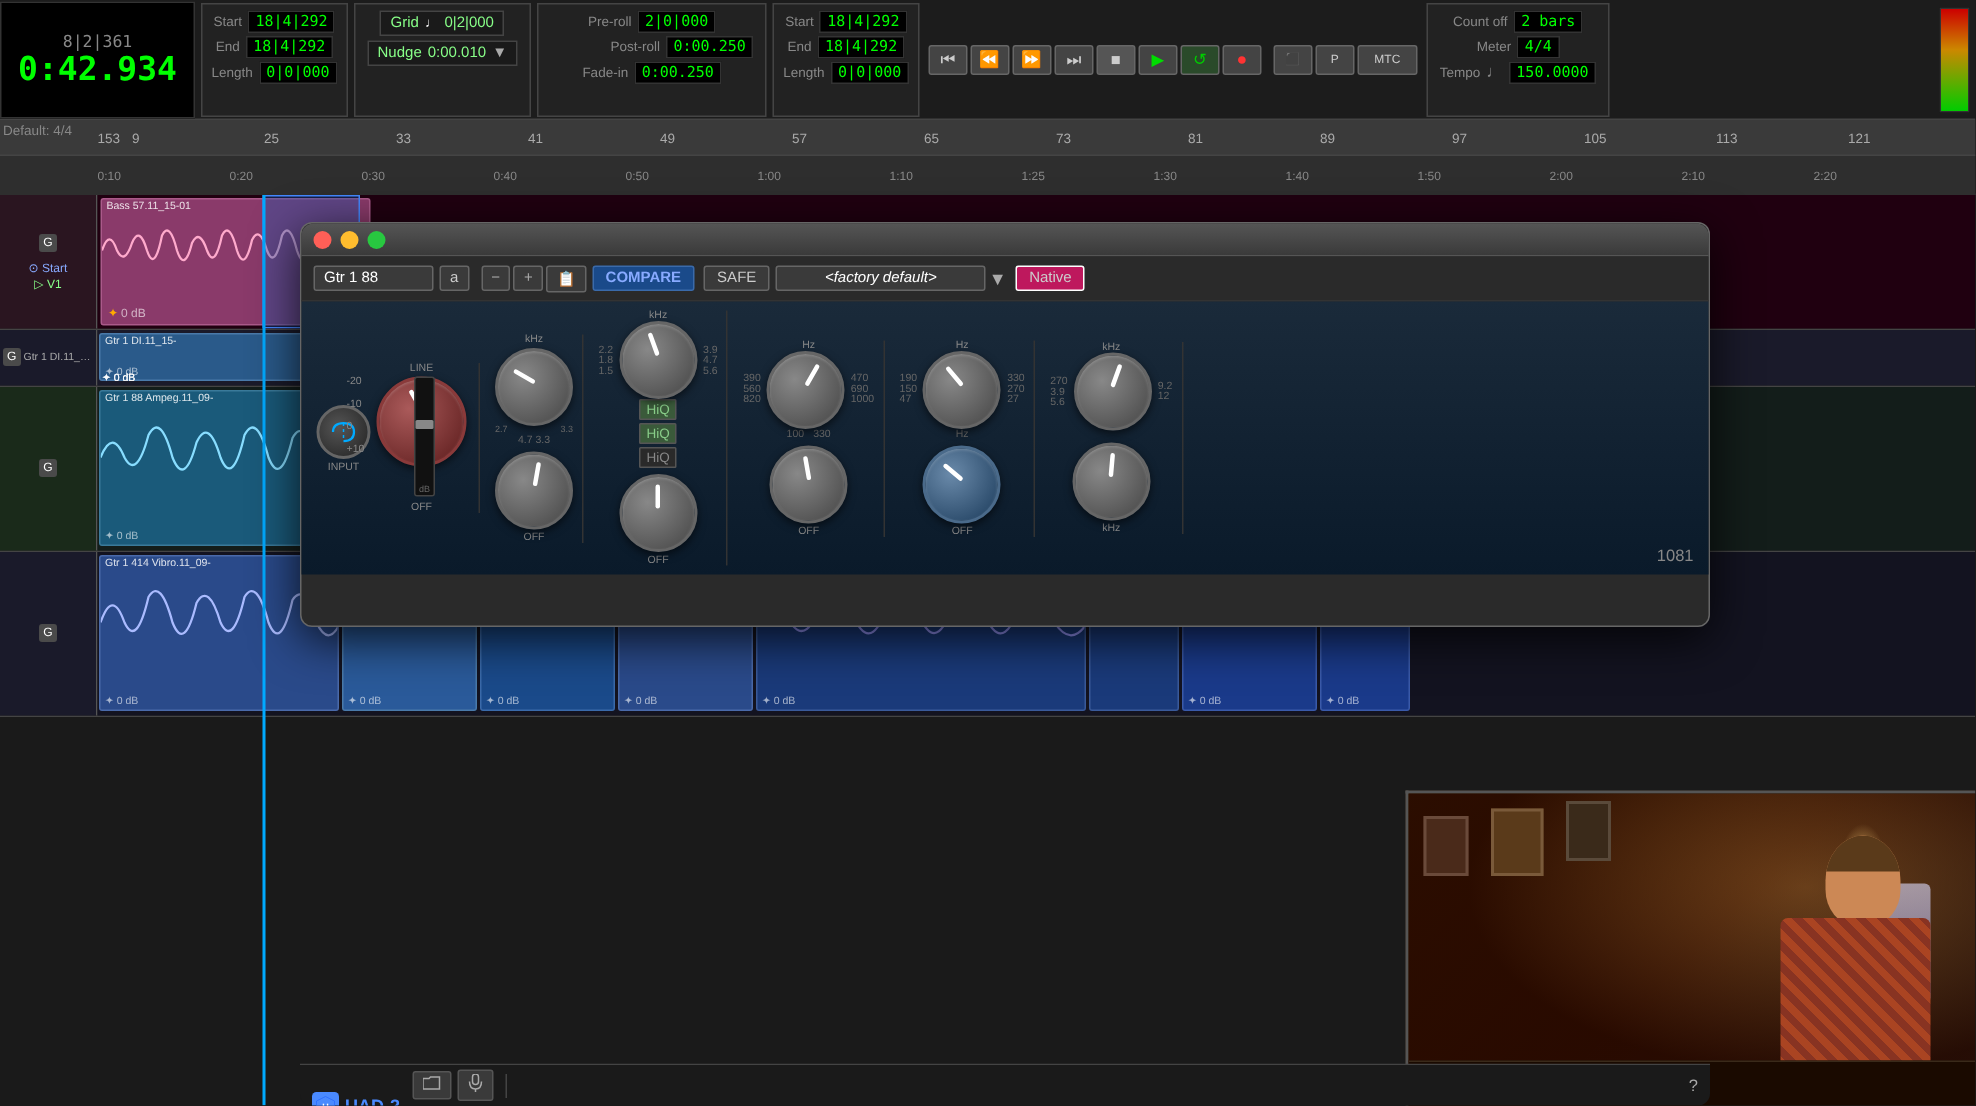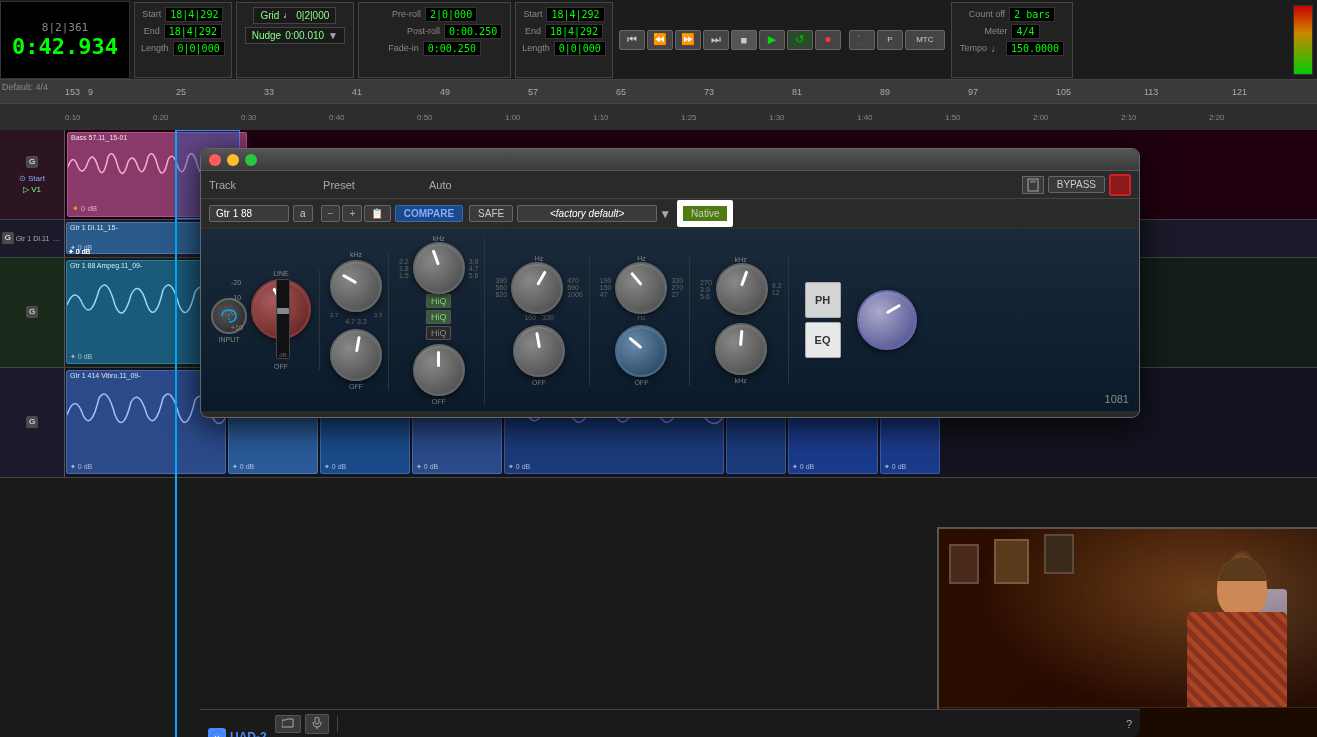--- a/index.html
+++ b/index.html
@@ -156,22 +156,22 @@
     .safe-btn {
       background: #3a3a3a;
       border: 1px solid #666;
       color: #ccc;
       font-size: 10px;
       padding: 2px 8px;
       border-radius: 2px;
       cursor: pointer;
     }
     .native-btn {
-      background: #4d7c0f;
-      border: 6px solid #ffffff;
+      background: #be185d;
+      border: 1px solid #ffffff;
       color: #ccc;
       font-size: 10px;
       padding: 2px 8px;
       border-radius: 2px;
       cursor: pointer;
     }
     .bypass-btn {
       background: #3a3a3a;
       border: 1px solid #666;
       color: #ccc;
@@ -785,36 +785,20 @@
 </div>
 
 <div class="plugin-window">
 
   <div class="plugin-titlebar">
     <div class="window-btn btn-red"></div>
     <div class="window-btn btn-yellow"></div>
     <div class="window-btn btn-green"></div>
   </div>
 
-  <div style="display:flex; align-items:center; background:#2a2a2a; padding:3px 8px; border-bottom:1px solid #444; height:28px;">
-    <span style="color:#aaa; font-size:11px; width:60px;">Track</span>
-    <span style="color:#aaa; font-size:11px; width:140px; text-align:center;">Preset</span>
-    <span style="color:#aaa; font-size:11px; margin-left:20px;">Auto</span>
-
-    <div class="plugin-save-btn" style="margin-left:auto;">
-      <svg width="14" height="14" viewBox="0 0 14 14">
-        <rect x="2" y="1" width="10" height="12" fill="none" stroke="#aaa" stroke-width="1"></rect>
-        <rect x="4" y="1" width="6" height="4" fill="#666"></rect>
-      </svg>
-    </div>
-
-    <button class="bypass-btn" style="background:#3a3a3a; border:1px solid #666; color:#ccc; font-size:10px; padding:2px 8px; cursor:pointer; border-radius:2px; margin-left:4px;">BYPASS</button>
-
-    <div class="bypass-red" style="margin-left:4px;"></div>
-  </div>
 
   <div style="display:flex; align-items:center; background:#2a2a2a; padding:3px 8px; border-bottom:1px solid #333; height:30px;">
 
     <div class="plugin-dropdown" style="min-width:80px; margin-right:4px;">Gtr 1 88</div>
     <div style="background:#3a3a3a; border:1px solid #666; color:#ccc; font-size:10px; padding:2px 6px; cursor:pointer; border-radius:2px; margin-right:8px;">a</div>
 
     <div style="background:#3a3a3a; border:1px solid #666; color:#aaa; font-size:10px; padding:2px 6px; cursor:pointer; border-radius:2px; margin-right:2px;">−</div>
     <div style="background:#3a3a3a; border:1px solid #666; color:#aaa; font-size:10px; padding:2px 6px; cursor:pointer; border-radius:2px; margin-right:2px;">+</div>
     <div style="background:#3a3a3a; border:1px solid #666; color:#aaa; font-size:10px; padding:2px 6px; cursor:pointer; border-radius:2px; margin-right:4px;">📋</div>
     <div class="compare-btn">COMPARE</div>
@@ -971,34 +955,20 @@
           <span>9.2</span>
             <span>12</span>
         </div>
       </div>
       <div class="knob knob-medium" style="background:radial-gradient(circle at 35% 35%, #888, #444); border:2px solid #666; margin-top:8px;">
         <div class="knob-indicator" style="transform: rotate(5deg);"></div>
       </div>
       <div style="color:#888; font-size:7px; margin-top:2px;">kHz</div>
     </div>
 
-    <div style="display:flex; align-items:center; gap:8px; margin-left:4px;">
-      <div class="ph-eq-group">
-        <div class="ph-btn">
-          <span>PH</span>
-        </div>
-        <div class="eq-btn">
-          <span>EQ</span>
-        </div>
-      </div>
-
-      <div class="knob knob-large" style="background:radial-gradient(circle at 35% 35%, #aaaacc, #444488); border:2px solid #6666aa;">
-        <div class="knob-indicator" style="transform: rotate(60deg);"></div>
-      </div>
-    </div>
 
     <div style="position:absolute; right:10px; bottom:6px; color:#888; font-size:11px;">1081</div>
   </div>
 </div>
 
 <div class="uad-bar">
   <div class="uad-logo">
     <div class="uad-logo-icon">
       <svg width="14" height="14" viewBox="0 0 14 14">
         <path d="M7,1 L13,4 L13,9 Q13,13 7,14 Q1,13 1,9 L1,4 Z" fill="#4a8aff" stroke="#2a6aff" stroke-width="0.5"></path>

